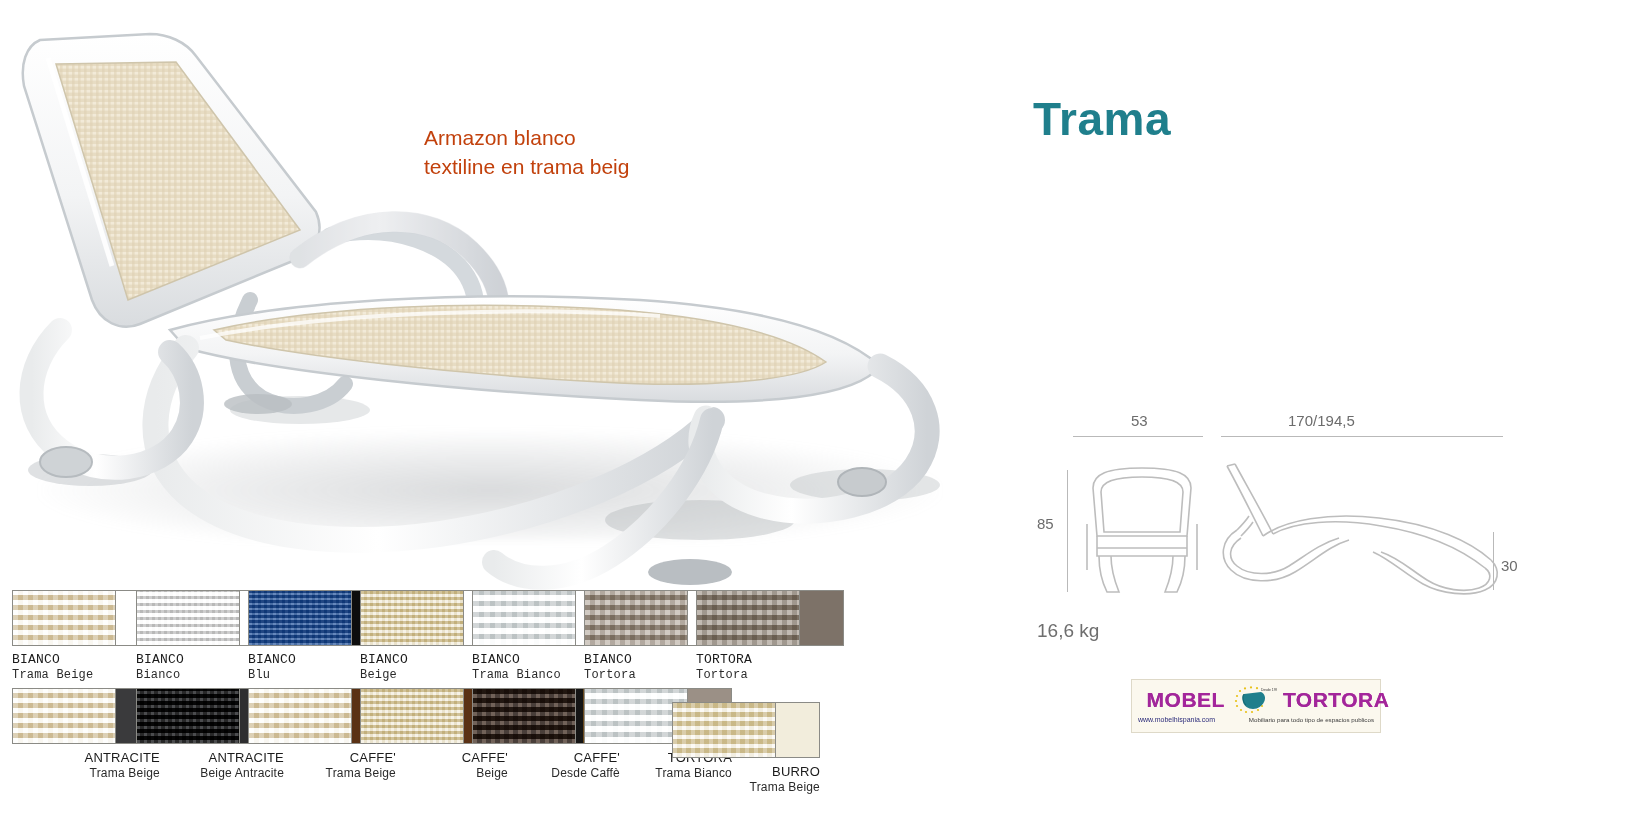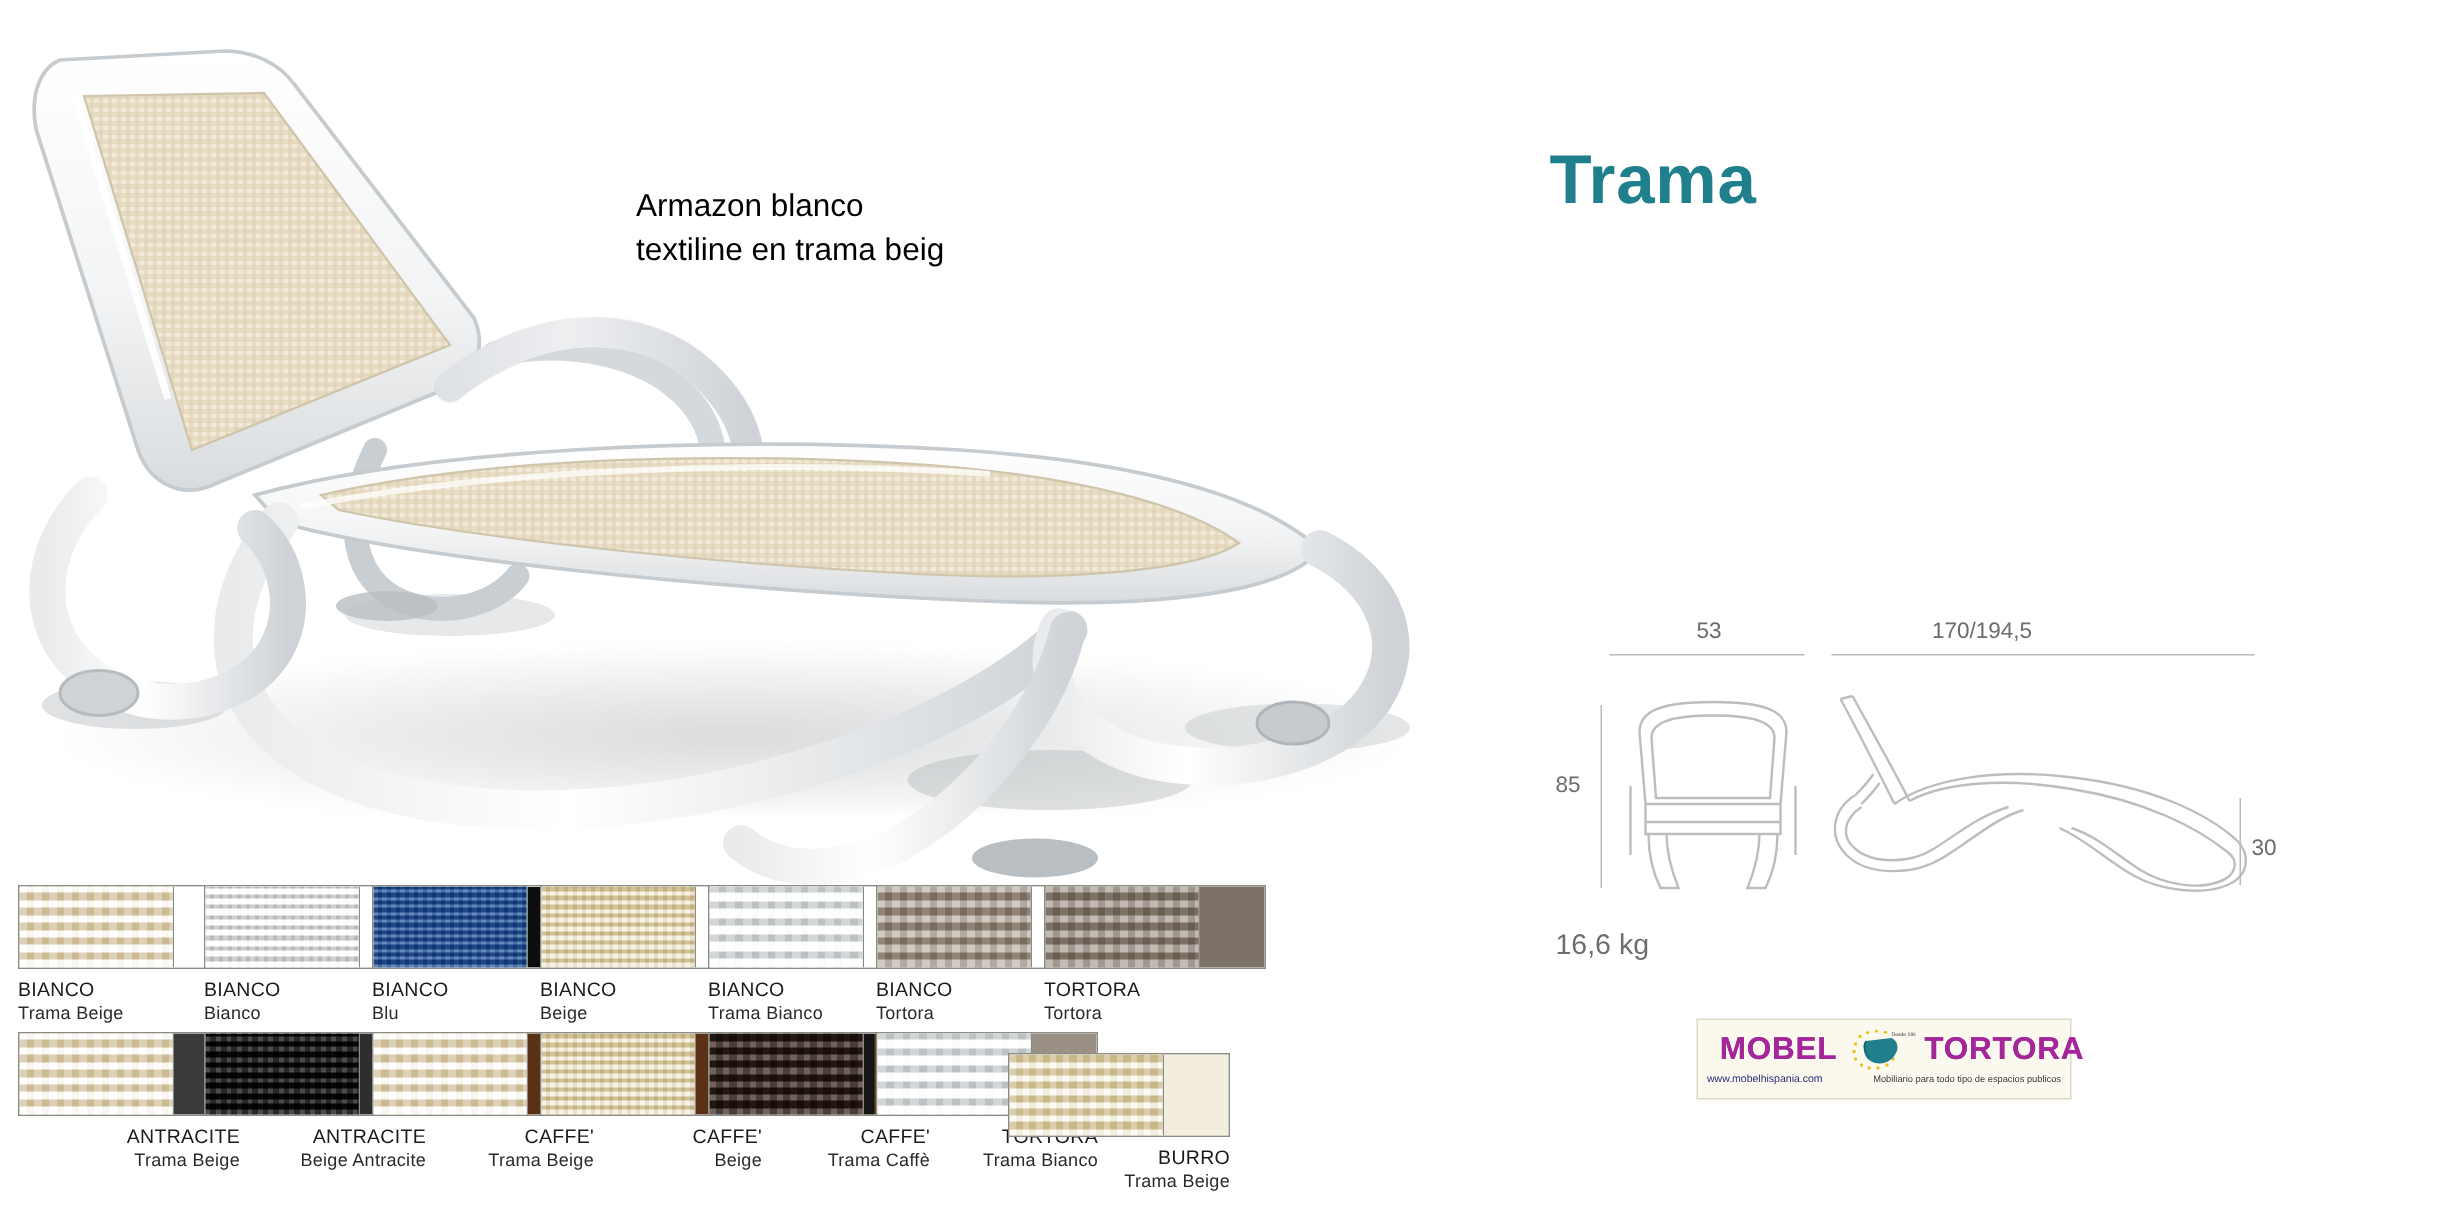--- a/index.html
+++ b/index.html
@@ -15,38 +15,38 @@
   .photo-panel {
     position: absolute; left: 0; top: 0; width: 1010px; height: 600px;
     overflow: hidden;
   }
   .photo-stage {
     position: absolute; left: 0; top: 0; width: 1010px; height: 600px;
     background: #ffffff;
   }
   .annot {
     position: absolute; left: 424px; top: 124px;
-    font-size: 21px; line-height: 1.38; color: #000000; white-space: pre-line;
+    font-size: 21px; line-height: 1.38; color: #c2410c; white-space: pre-line;
     z-index: 9;
   }
 
   
   .lounger { position: absolute; left: 0; top: 0; width: 1010px; height: 600px; }
   .shadow-blob {
     position: absolute; left: 40px; top: 430px; width: 900px; height: 110px;
     background: radial-gradient(ellipse at 50% 55%, rgba(130,135,140,.30) 0%, rgba(160,164,168,.16) 45%, rgba(255,255,255,0) 72%);
     filter: blur(4px);
   }
 
   
   .swatches {
     position: absolute; left: 12px; top: 590px; width: 1000px; height: 225px;
   }
   .sw-row { position: absolute; left: 0; width: 1000px; height: 100px; }
-  .sw-row.r1 { top: 0; }
+  .sw-row.r1 { top: 0; font-family: Liberation Mono, monospace; }
   .sw-row.r2 { top: 98px; text-align: right; }
   .sw {
     position: absolute; top: 0; width: 148px;
   }
   .sw-chip {
     position: relative; width: 148px; height: 56px;
     border: 1px solid #8b8b86; display: flex; overflow: hidden; background: #fff;
   }
   .sw-fabric { flex: 0 0 70%; height: 100%; position: relative; }
   .sw-frame  { flex: 1 1 auto; height: 100%; border-left: 1px solid #8b8b86; }
@@ -361,21 +361,21 @@
           <span class="sub">Beige</span>
         </div>
       </div>
       <div class="sw" style="left:460px">
         <div class="sw-chip">
           <div class="sw-fabric w-caffe"></div>
           <div class="sw-frame" style="background:#6a4a1e;box-shadow:inset 7px 0 0 #151515"></div>
         </div>
         <div class="sw-label">
           <span class="nm">CAFFE'</span>
-          <span class="sub">Trama Caffè</span>
+          <span class="sub">Desde Caffè</span>
         </div>
       </div>
       <div class="sw" style="left:572px">
         <div class="sw-chip">
           <div class="sw-fabric w-tramabianco"></div>
           <div class="sw-frame" style="background:#9b9086"></div>
         </div>
         <div class="sw-label">
           <span class="nm">TORTORA</span>
           <span class="sub">Trama Bianco</span>

